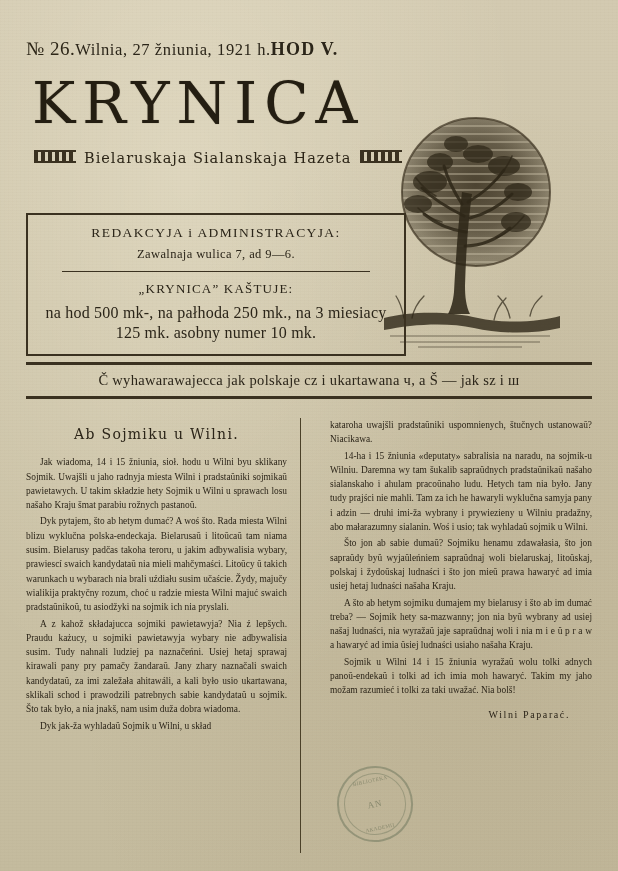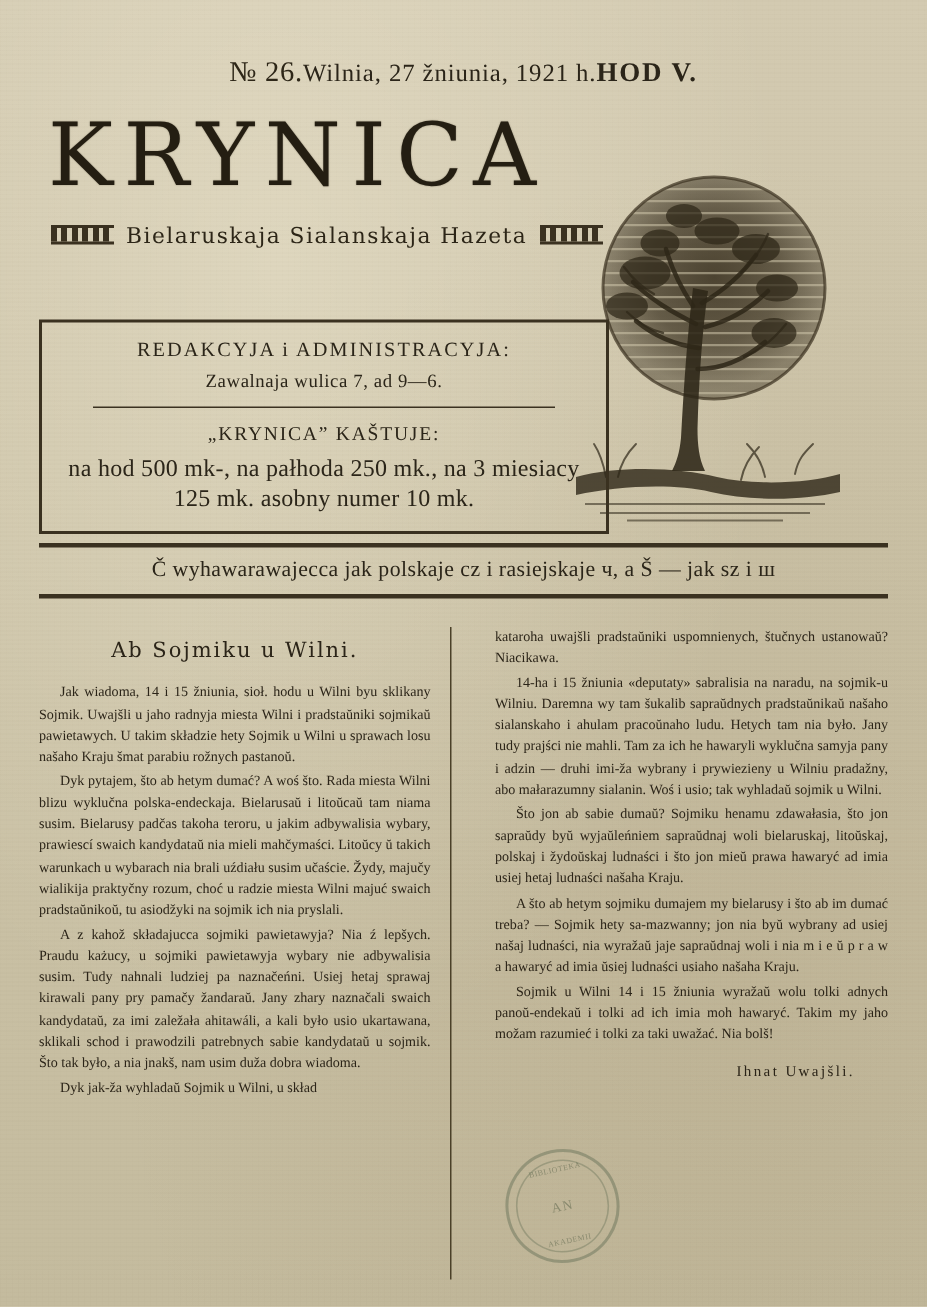--- a/index.html
+++ b/index.html
@@ -38,21 +38,21 @@
     position: absolute;
     inset: 0;
     padding: 0 26px;
     box-sizing: border-box;
   }
 
   
   .topline {
     display: flex;
     align-items: baseline;
-    justify-content: center;
+    justify-content: flex-start;
     margin-top: 38px;
     font-family: "Liberation Serif", serif;
   }
   .issue-no {
     font-size: 19px;
     letter-spacing: .5px;
     color: #2e2718;
   }
   .place-date {
     font-size: 16.5px;
@@ -352,39 +352,39 @@
     <div class="ib-h">REDAKCYJA i ADMINISTRACYJA:</div>
     <div class="ib-l">Zawalnaja wulica 7, ad 9—6.</div>
     <div class="inner-rule"></div>
     <div class="ib-price-h">„KRYNICA” KAŠTUJE:</div>
     <div class="ib-p">na hod 500 mk-, na pałhoda 250 mk., na 3 miesiacy</div>
     <div class="ib-p">125 mk. asobny numer 10 mk.</div>
   </div>
 
   <div class="motto-wrap">
     <div class="rule-thick"></div>
-    <div class="motto">Č wyhawarawajecca jak polskaje cz i rasiejskaje ч, a Š — jak sz i ш</div>
+    <div class="motto">Č wyhawarawajecca jak polskaje cz i ukartawana ч, a Š — jak sz i ш</div>
     <div class="rule-thick"></div>
   </div>
 
   <div class="columns">
     <div class="col left">
       <div class="art-head">Ab Sojmiku u Wilni.</div>
       <p>Jak wiadoma, 14 i 15 žniunia, sioł. hodu u Wilni byu sklikany Sojmik. Uwajšli u jaho radnyja miesta Wilni i pradstaŭniki sojmikaŭ pawietawych. U takim składzie hety Sojmik u Wilni u sprawach losu našaho Kraju šmat parabiu rožnych pastanoŭ.</p>
       <p>Dyk pytajem, što ab hetym dumać? A woś što. Rada miesta Wilni blizu wyklučna polska-endeckaja. Bielarusaŭ i litoŭcaŭ tam niama susim. Bielarusy padčas takoha teroru, u jakim adbywalisia wybary, prawiescí swaich kandydataŭ nia mieli mahčymaści. Litoŭcy ŭ takich warunkach u wybarach nia brali uźdiału susim učaście. Žydy, majučy wialikija praktyčny rozum, choć u radzie miesta Wilni majuć swaich pradstaŭnikoŭ, tu asiodžyki na sojmik ich nia pryslali.</p>
       <p>A z kahož składajucca sojmiki pawietawyja? Nia ź lepšych. Praudu każucy, u sojmiki pawietawyja wybary nie adbywalisia susim. Tudy nahnali ludziej pa naznačeńni. Usiej hetaj sprawaj kirawali pany pry pamačy žandaraŭ. Jany zhary naznačali swaich kandydataŭ, za imi zaležała ahitawáli, a kali było usio ukartawana, sklikali schod i prawodzili patrebnych sabie kandydataŭ u sojmik. Što tak było, a nia jnakš, nam usim duža dobra wiadoma.</p>
       <p>Dyk jak-ža wyhladaŭ Sojmik u Wilni, u skład</p>
     </div>
     <div class="col right">
       <p class="cont">kataroha uwajšli pradstaŭniki uspomnienych, štučnych ustanowaŭ? Niacikawa.</p>
       <p>14-ha i 15 žniunia «deputaty» sabralisia na naradu, na sojmik-u Wilniu. Daremna wy tam šukalib sapraŭdnych pradstaŭnikaŭ našaho sialanskaho i ahulam pracoŭnaho ludu. Hetych tam nia było. Jany tudy prajści nie mahli. Tam za ich he hawaryli wyklučna samyja pany i adzin — druhi imi-ža wybrany i prywiezieny u Wilniu pradažny, abo małarazumny sialanin. Woś i usio; tak wyhladaŭ sojmik u Wilni.</p>
       <p>Što jon ab sabie dumaŭ? Sojmiku henamu zdawałasia, što jon sapraŭdy byŭ wyjaŭleńniem sapraŭdnaj woli bielaruskaj, litoŭskaj, polskaj i žydoŭskaj ludnaści i što jon mieŭ prawa hawaryć ad imia usiej hetaj ludnaści našaha Kraju.</p>
       <p>A što ab hetym sojmiku dumajem my bielarusy i što ab im dumać treba? — Sojmik hety sa-mazwanny; jon nia byŭ wybrany ad usiej našaj ludnaści, nia wyražaŭ jaje sapraŭdnaj woli i nia m i e ŭ  p r a w a hawaryć ad imia ŭsiej ludnaści usiaho našaha Kraju.</p>
       <p>Sojmik u Wilni 14 i 15 žniunia wyražaŭ wolu tolki adnych panoŭ-endekaŭ i tolki ad ich imia moh hawaryć. Takim my jaho možam razumieć i tolki za taki uwažać. Nia bolš!</p>
-      <div class="sign">Ihnat Uwajšli.</div>
+      <div class="sign">Wilni Paparać.</div>
     </div>
   </div>
 
   <div class="stamp">
     <div class="ring"></div>
     <div class="arc-top">BIBLIOTEKA</div>
     <div class="ctr">AN</div>
     <div class="arc-bot">AKADEMII</div>
   </div>
 

